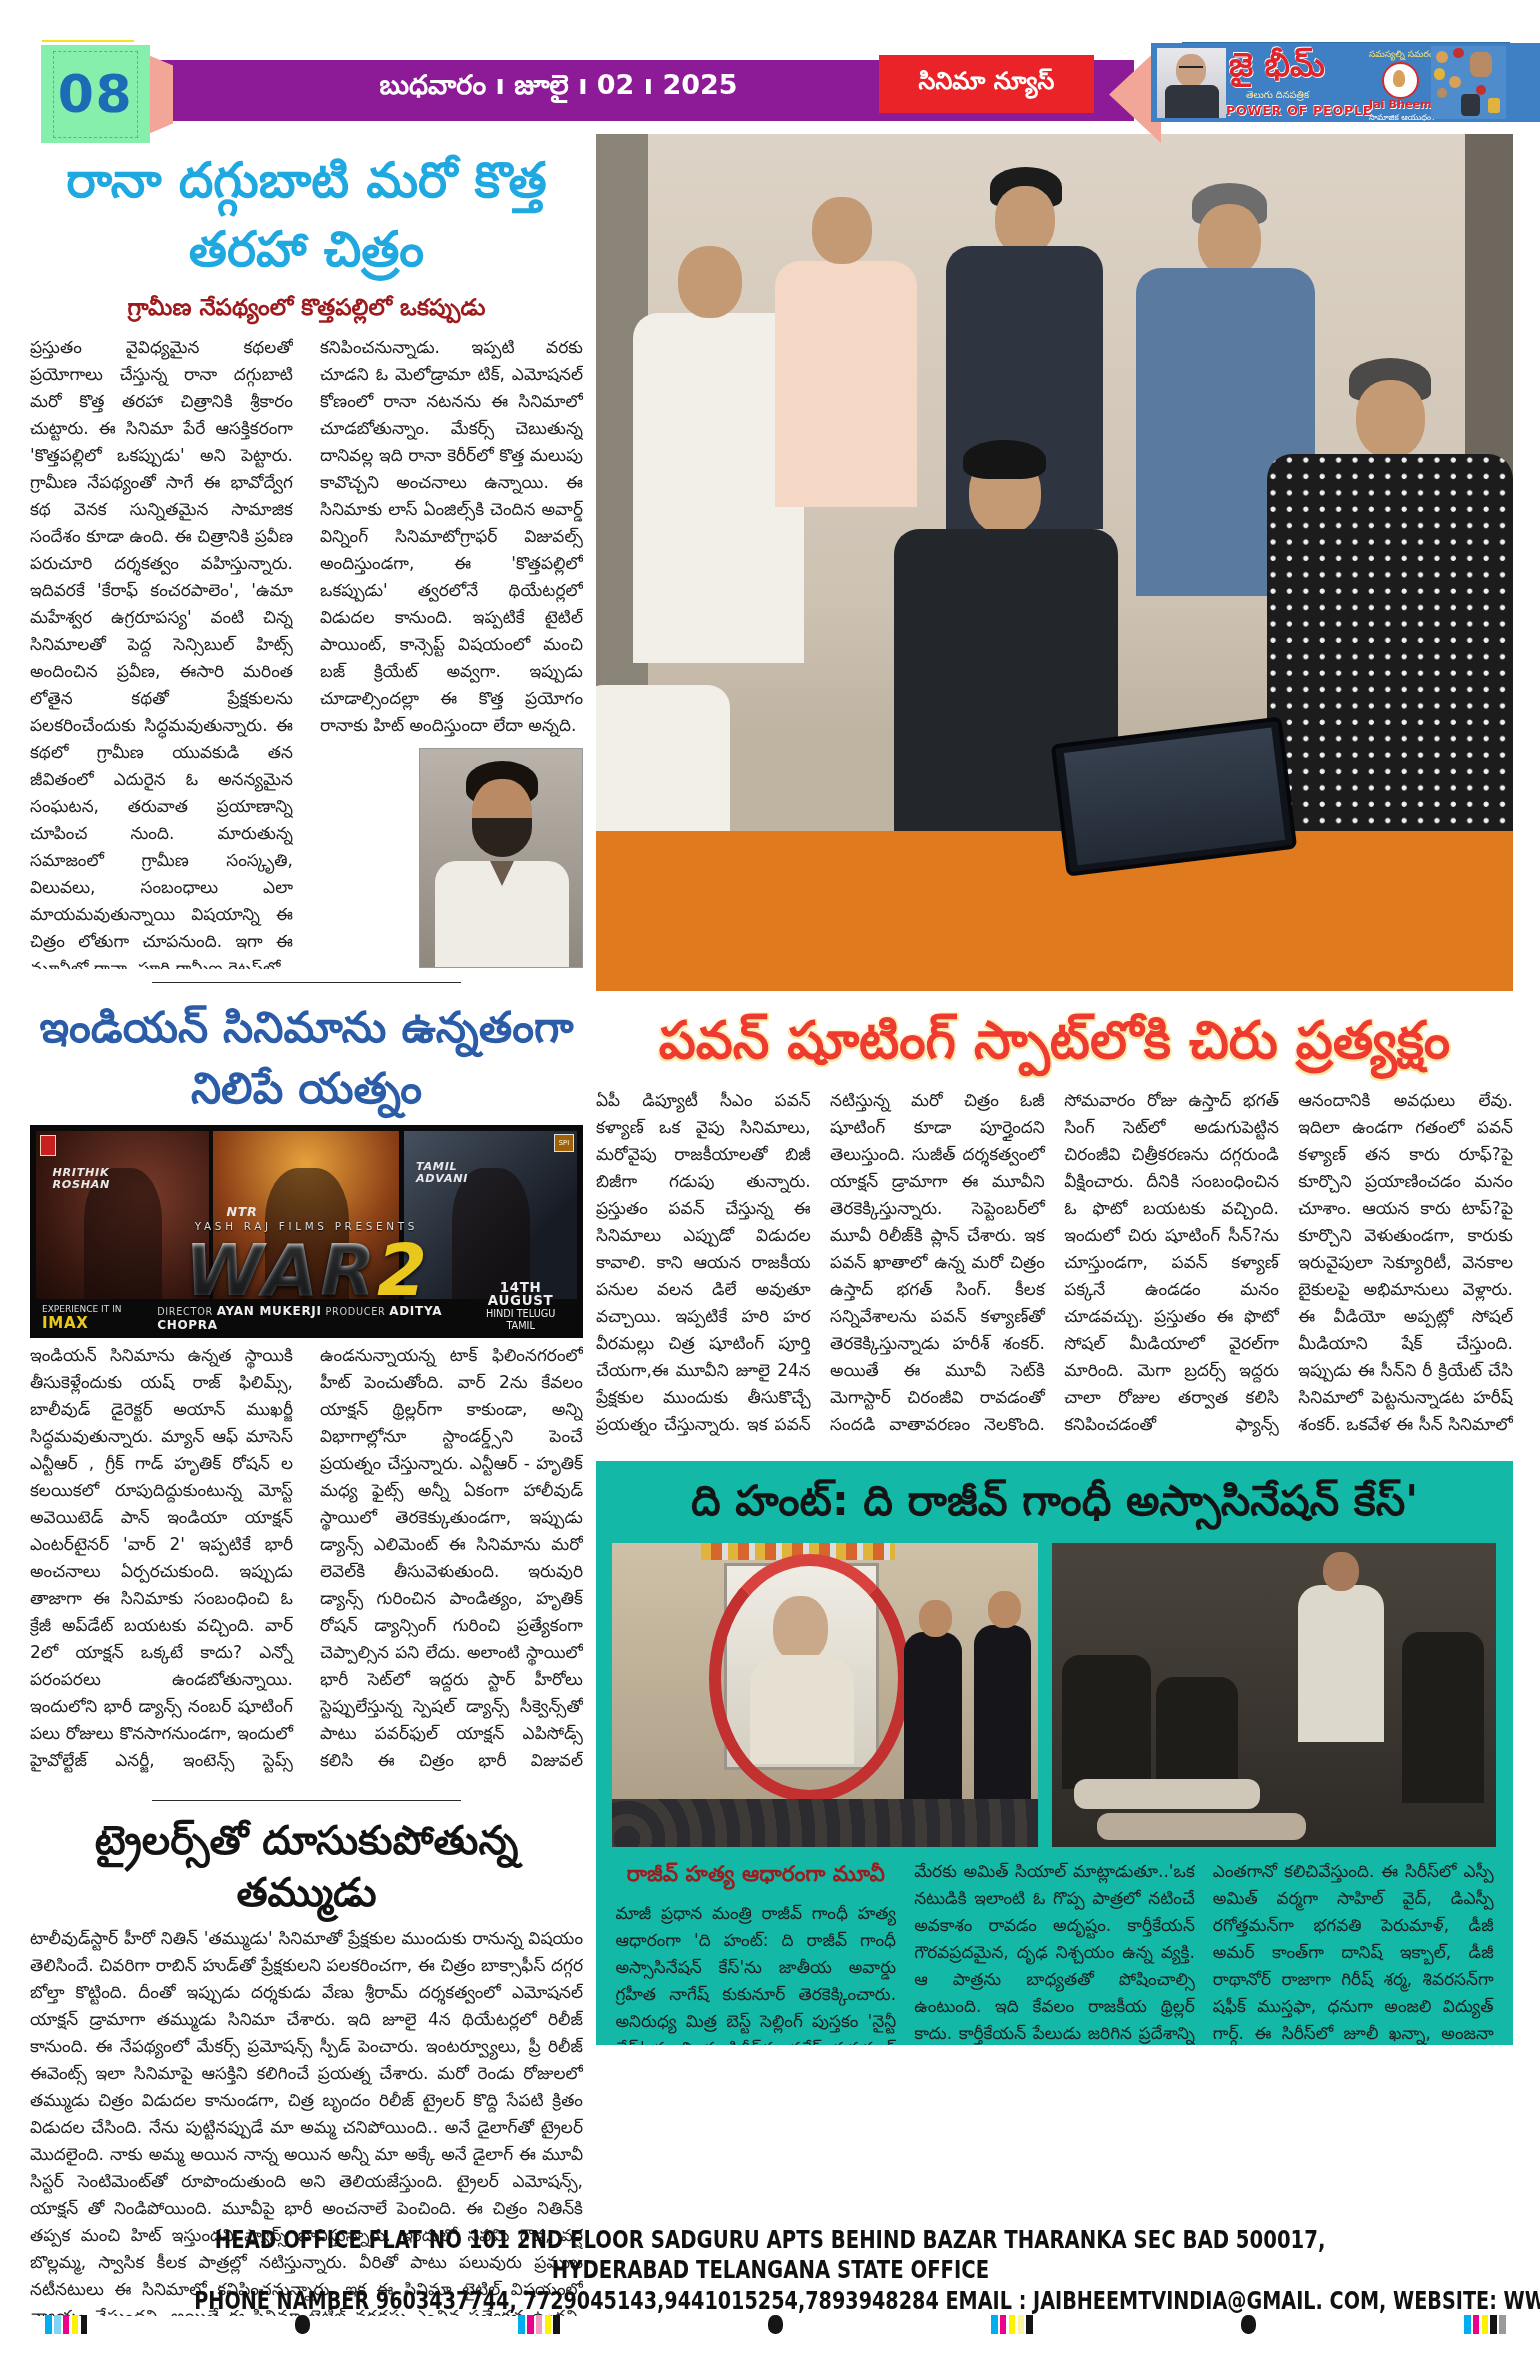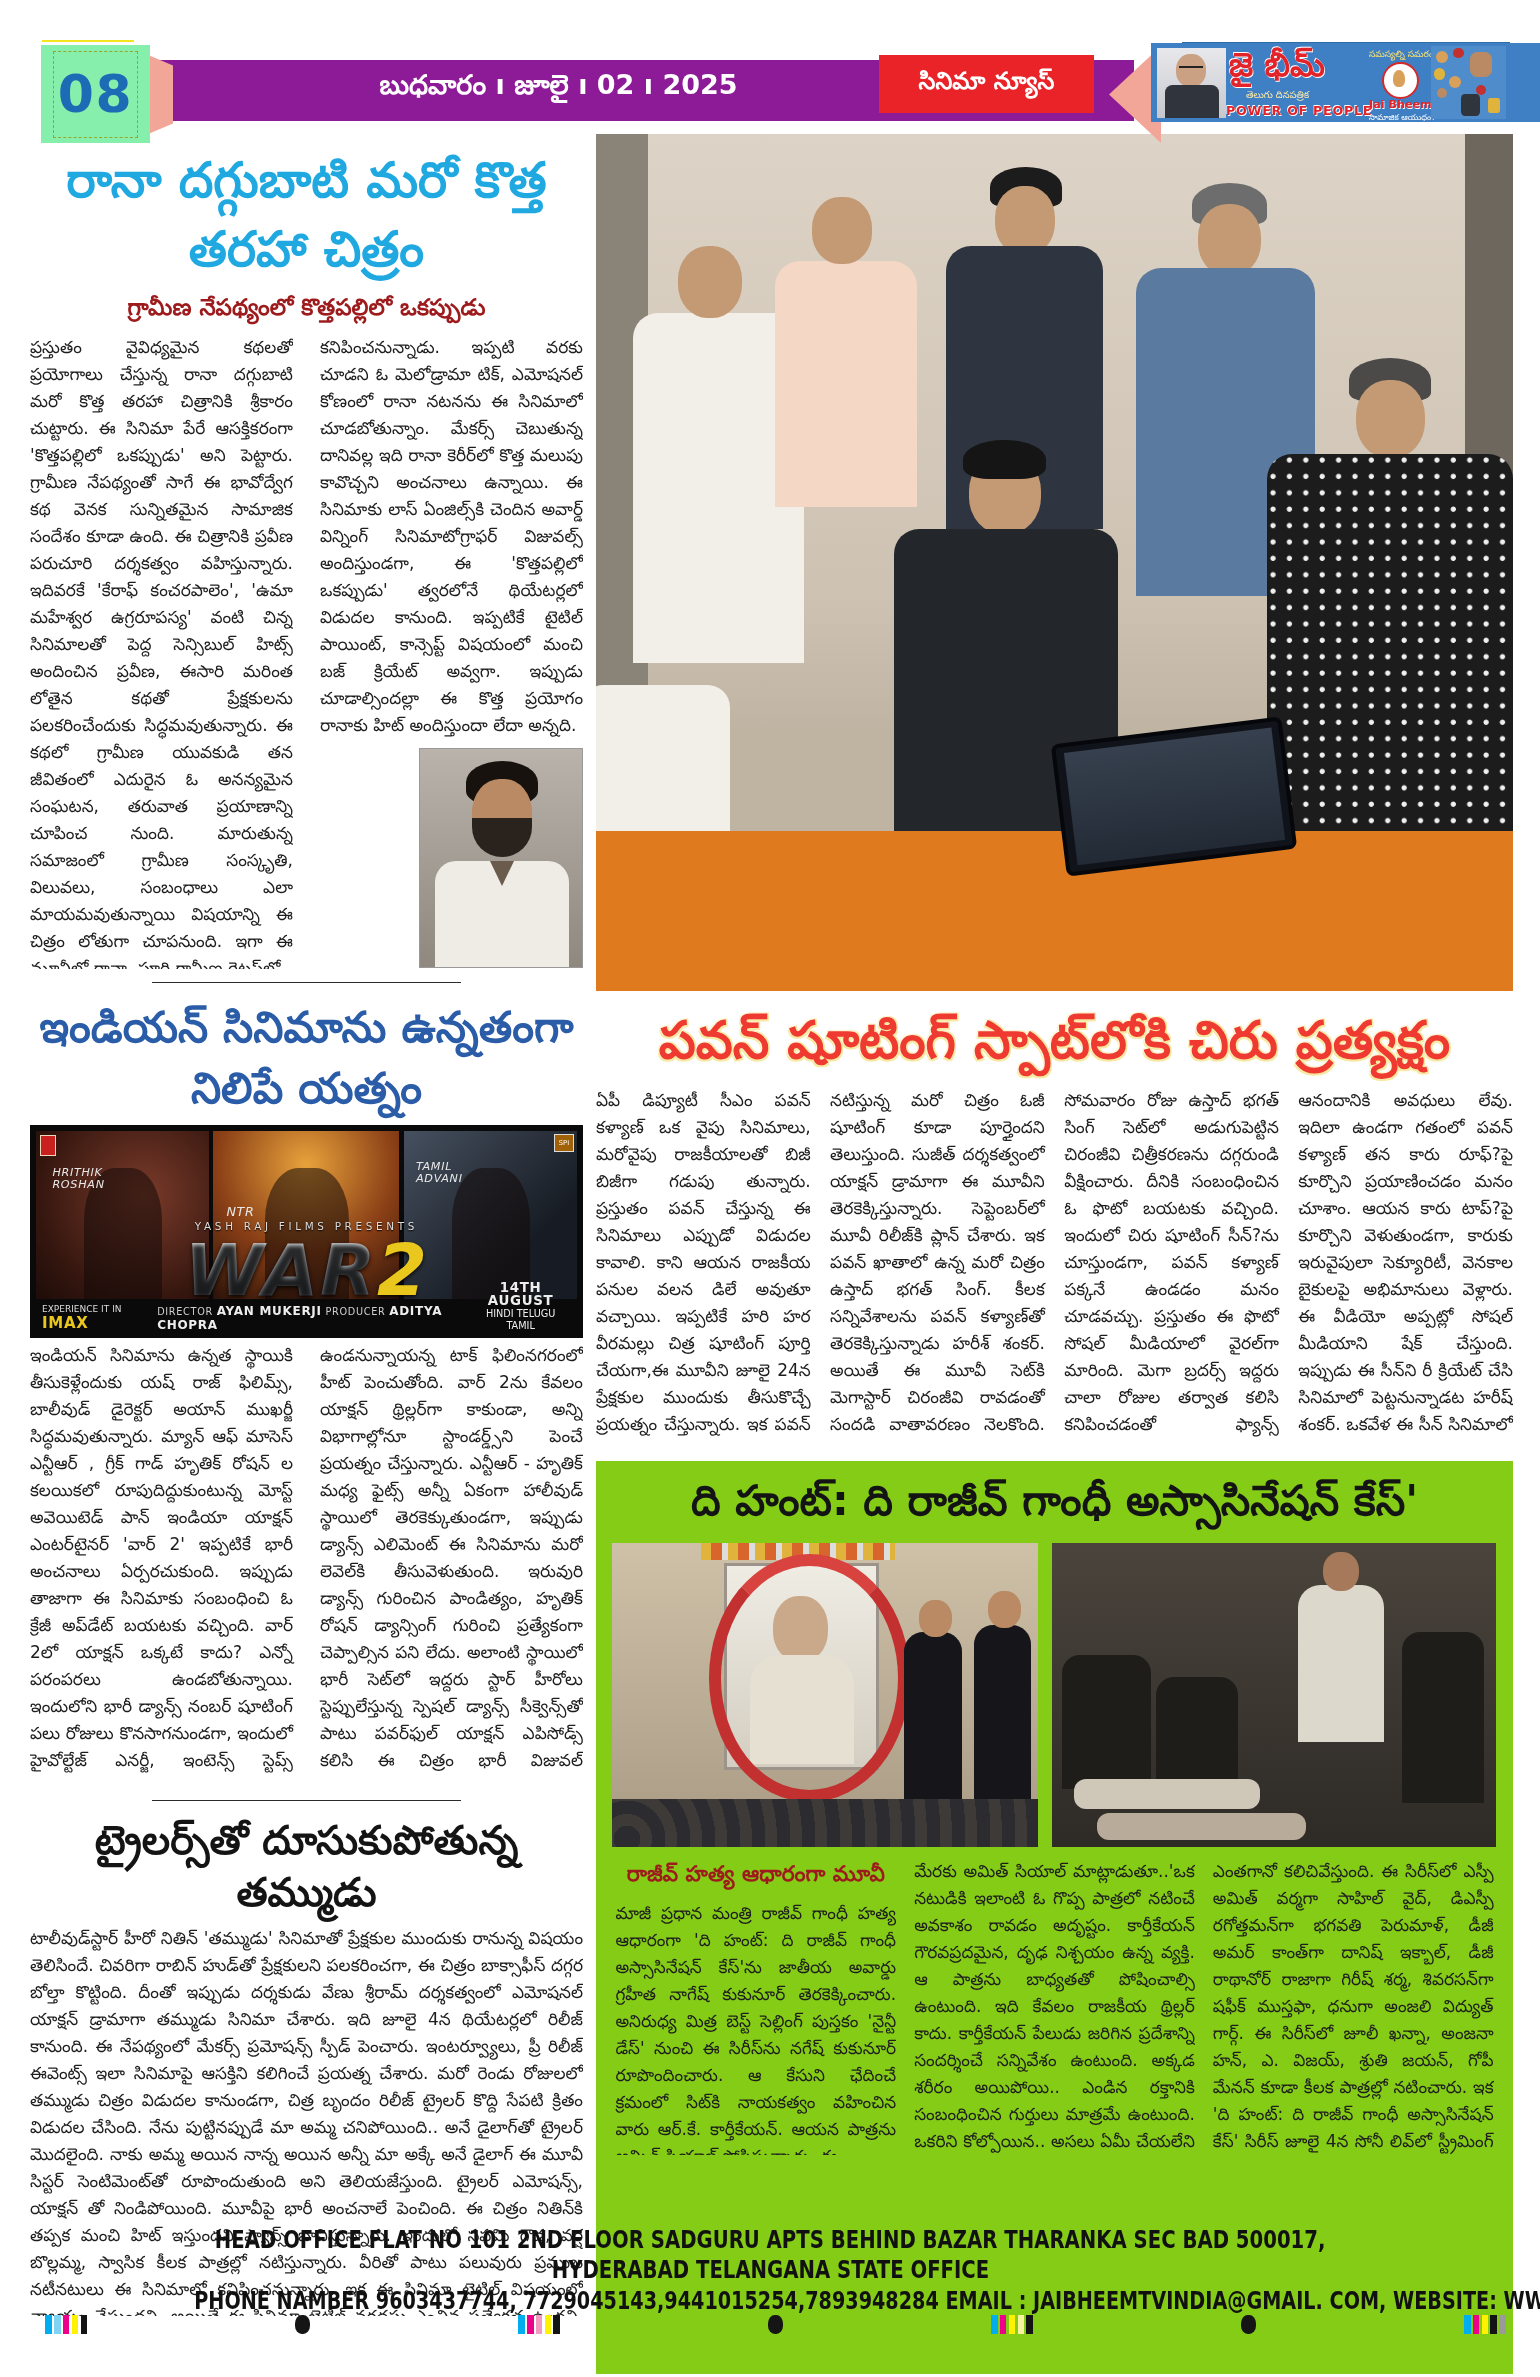--- a/index.html
+++ b/index.html
@@ -57,21 +57,21 @@
   .rana-photo .shirt{position:absolute;left:15px;top:112px;width:134px;height:106px;background:#efece6;border-radius:21px 21px 0 0;}
   .rana-photo .vneck{position:absolute;left:70px;top:112px;width:24px;height:25px;background:#6b5b4c;clip-path:polygon(0 0,100% 0,50% 100%);}
 
   
   .poster{position:relative;width:553px;height:213px;background:#0a0a0a;margin-top:6px;overflow:hidden;}
   .panel{position:absolute;top:6px;height:168px;}
   .panel.p1{left:6px;width:173px;background:radial-gradient(circle at 62% 38%,#7a3b2a,#35160f 70%,#1d0c08);}
   .panel.p2{left:183px;width:186px;background:radial-gradient(circle at 50% 20%,#e8a23b,#8a3f16 55%,#2b130a);}
   .panel.p3{left:374px;width:173px;background:linear-gradient(135deg,#46505f,#171c24 70%);}
   .panel .sil{position:absolute;bottom:0;left:28%;width:45%;height:78%;background:#120a07;border-radius:40% 40% 0 0;opacity:.55;}
-  .pname{position:absolute;color:#e8e8e8;font-size:11.2px;font-weight:normal;font-style:italic;letter-spacing:0.7px;line-height:12.7px;white-space:pre-line;}
+  .pname{position:absolute;color:#e8e8e8;font-size:11.2px;font-weight:bold;font-style:italic;letter-spacing:0.7px;line-height:12.7px;white-space:pre-line;}
   .pname.n1{left:16.4px;top:36px;}
   .pname.n2{left:13.4px;top:75px;font-size:12.7px;}
   .pname.n3{left:12px;top:30px;}
   .yrf{position:absolute;left:10.4px;top:10.4px;width:13.4px;height:19.4px;background:#c8201f;border:0.7px solid #e9d9b8;}
   .spi{position:absolute;right:9px;top:9px;width:18px;height:16.4px;background:#a16207;border:1.5px solid #ddd;color:#fff;font-size:6.7px;text-align:center;line-height:16.4px;}
   .presents{position:absolute;left:0;right:0;top:95px;text-align:center;color:#ddd;font-size:10.4px;letter-spacing:3.7px;text-shadow:0 0.7px 1.5px #000;}
   .war-title{position:absolute;left:0;right:0;top:103px;text-align:center;font-weight:bold;font-style:italic;font-size:72px;letter-spacing:1.5px;}
   .war-title .w{background:linear-gradient(#f5f5f5,#9aa0a8 55%,#5d646d);-webkit-background-clip:text;background-clip:text;color:transparent;text-shadow:0 2.2px 4.5px rgba(0,0,0,.8);}
   .war-title .t2{color:#e9c71d;text-shadow:0 2.2px 4.5px rgba(0,0,0,.8);}
   .poster-bottom{position:absolute;left:0;right:0;bottom:6px;display:flex;justify-content:space-between;align-items:flex-end;padding:0 12px;}
@@ -102,21 +102,21 @@
     background-color:#e07a1f;}
   .chair{position:absolute;left:-15px;bottom:112px;width:149px;height:194px;background:#f2efe8;border-radius:22.4px;}
   .tablet{position:absolute;left:462px;top:596px;width:224px;height:125px;background:#10131a;border:4.5px solid #05070b;border-radius:7.5px;transform:rotate(-7deg);}
   .tablet .scr{position:absolute;left:7.5px;top:6px;right:7.5px;bottom:6px;background:linear-gradient(#36404e,#222a35);}
 
   .hl-red{margin:15px 0 0 0;color:#ee3a31;font-size:52px;line-height:69px;font-weight:bold;text-align:center;
     text-shadow:1.5px 1.5px 0 #f8e9a2,-1.5px -1.5px 0 #fdf6d8,1.5px -1.5px 0 #f8e9a2,-1.5px 1.5px 0 #f8e9a2;}
   .pawan-cols{columns:4;column-gap:19.4px;height:362px;overflow:hidden;margin-top:12px;}
 
   
-  .huntbox{position:relative;margin-top:12px;width:917px;height:913px;background:#84cc16;overflow:hidden;}
+  .huntbox{position:relative;margin-top:12px;width:917px;height:584px;background:#14b8a6;overflow:hidden;}
   .hunt-headline{margin:13.4px 7.5px 0 7.5px;color:#141414;font-size:42px;line-height:54px;font-weight:bold;text-align:center;}
   .hunt-photos{display:flex;gap:13.4px;margin:15px 16.4px 0 16.4px;}
   .huntphoto{position:relative;height:304px;overflow:hidden;}
   .huntphoto.left{width:426px;background:linear-gradient(#cfc0a8,#a99a84);}
   .huntphoto.right{width:444px;background:linear-gradient(#4a443c,#2e2a26);}
   .portrait{position:absolute;left:112px;top:19.4px;width:149px;height:201px;background:linear-gradient(#efece4,#d4cec2);border:3px solid #9c948a;}
   .portrait .pface{position:absolute;left:46px;top:30px;width:55px;height:66px;background:#caa98b;border-radius:46%;}
   .portrait .pbody{position:absolute;left:22.4px;top:89px;width:104px;height:109px;background:#e6e0d2;border-radius:30px 30px 0 0;}
   .garland{position:absolute;left:97px;top:10.4px;width:177px;height:224px;border:12px solid #c23030;border-radius:50%;border-top-color:#d8433f;}
   .flowerrow{position:absolute;left:89px;top:0px;width:194px;height:16.4px;background:repeating-linear-gradient(90deg,#e0b33c 0 10.4px,#d8662c 10.4px 21px,#ddd 21px 27px);}

